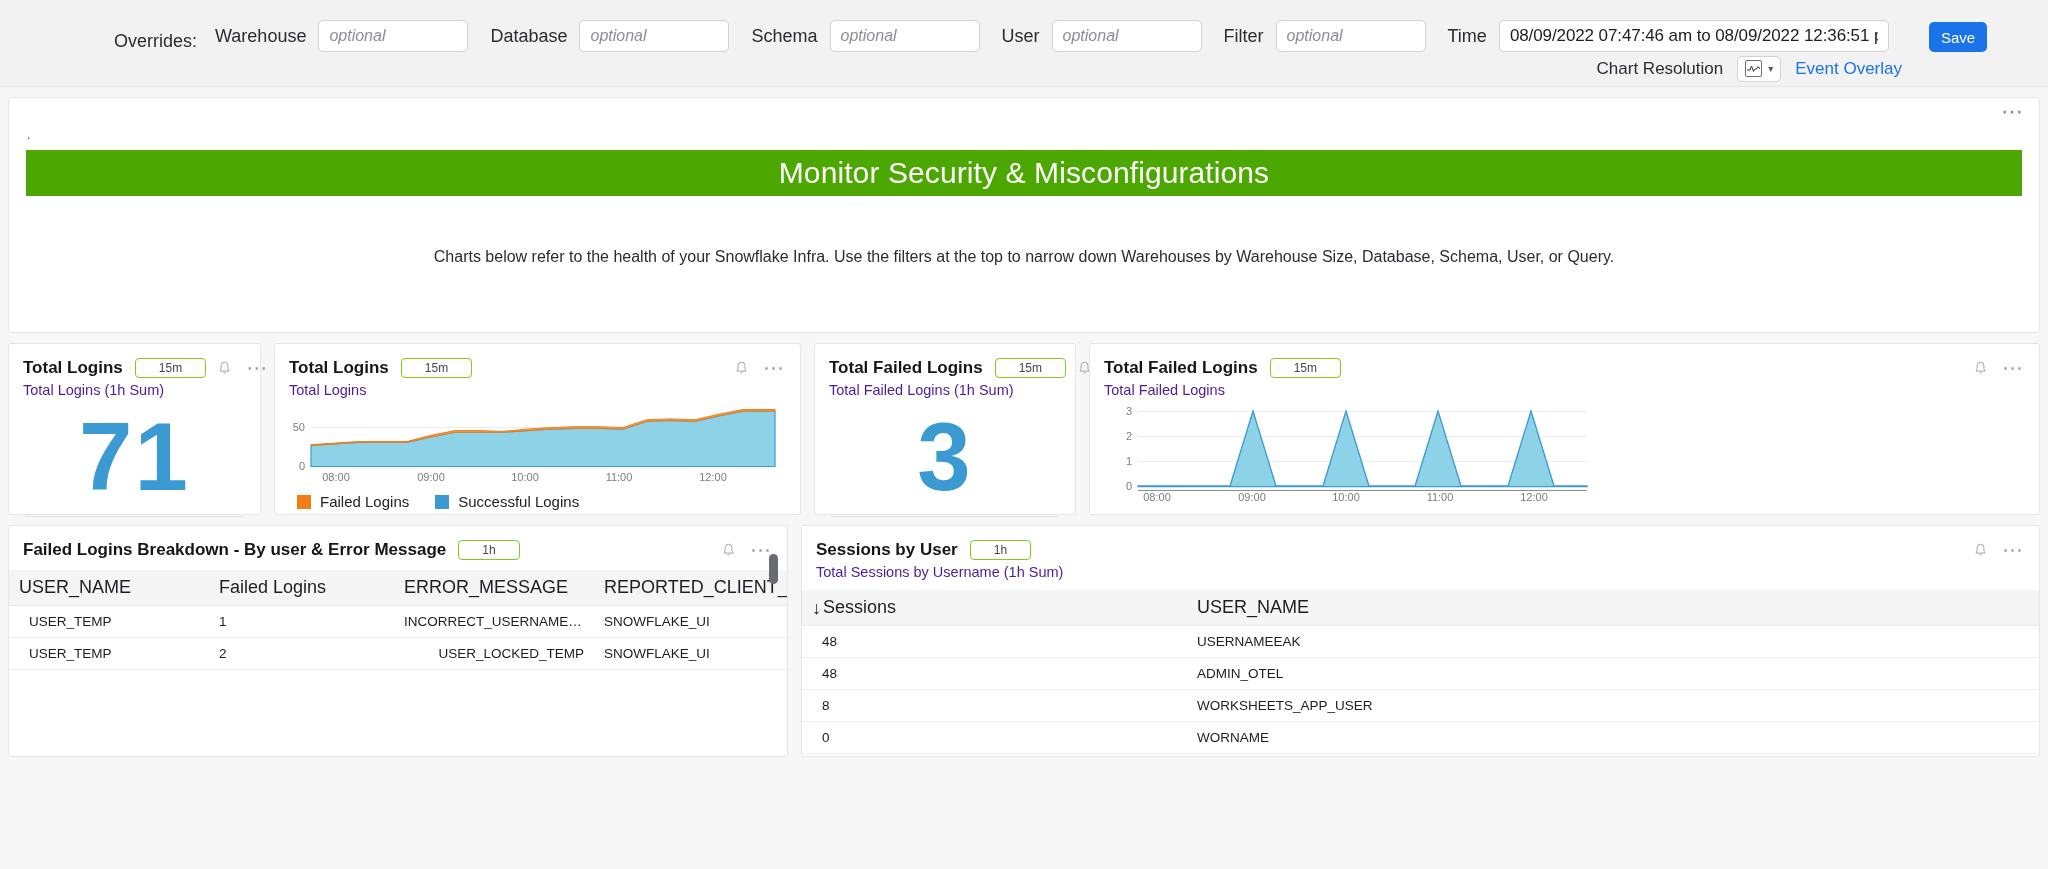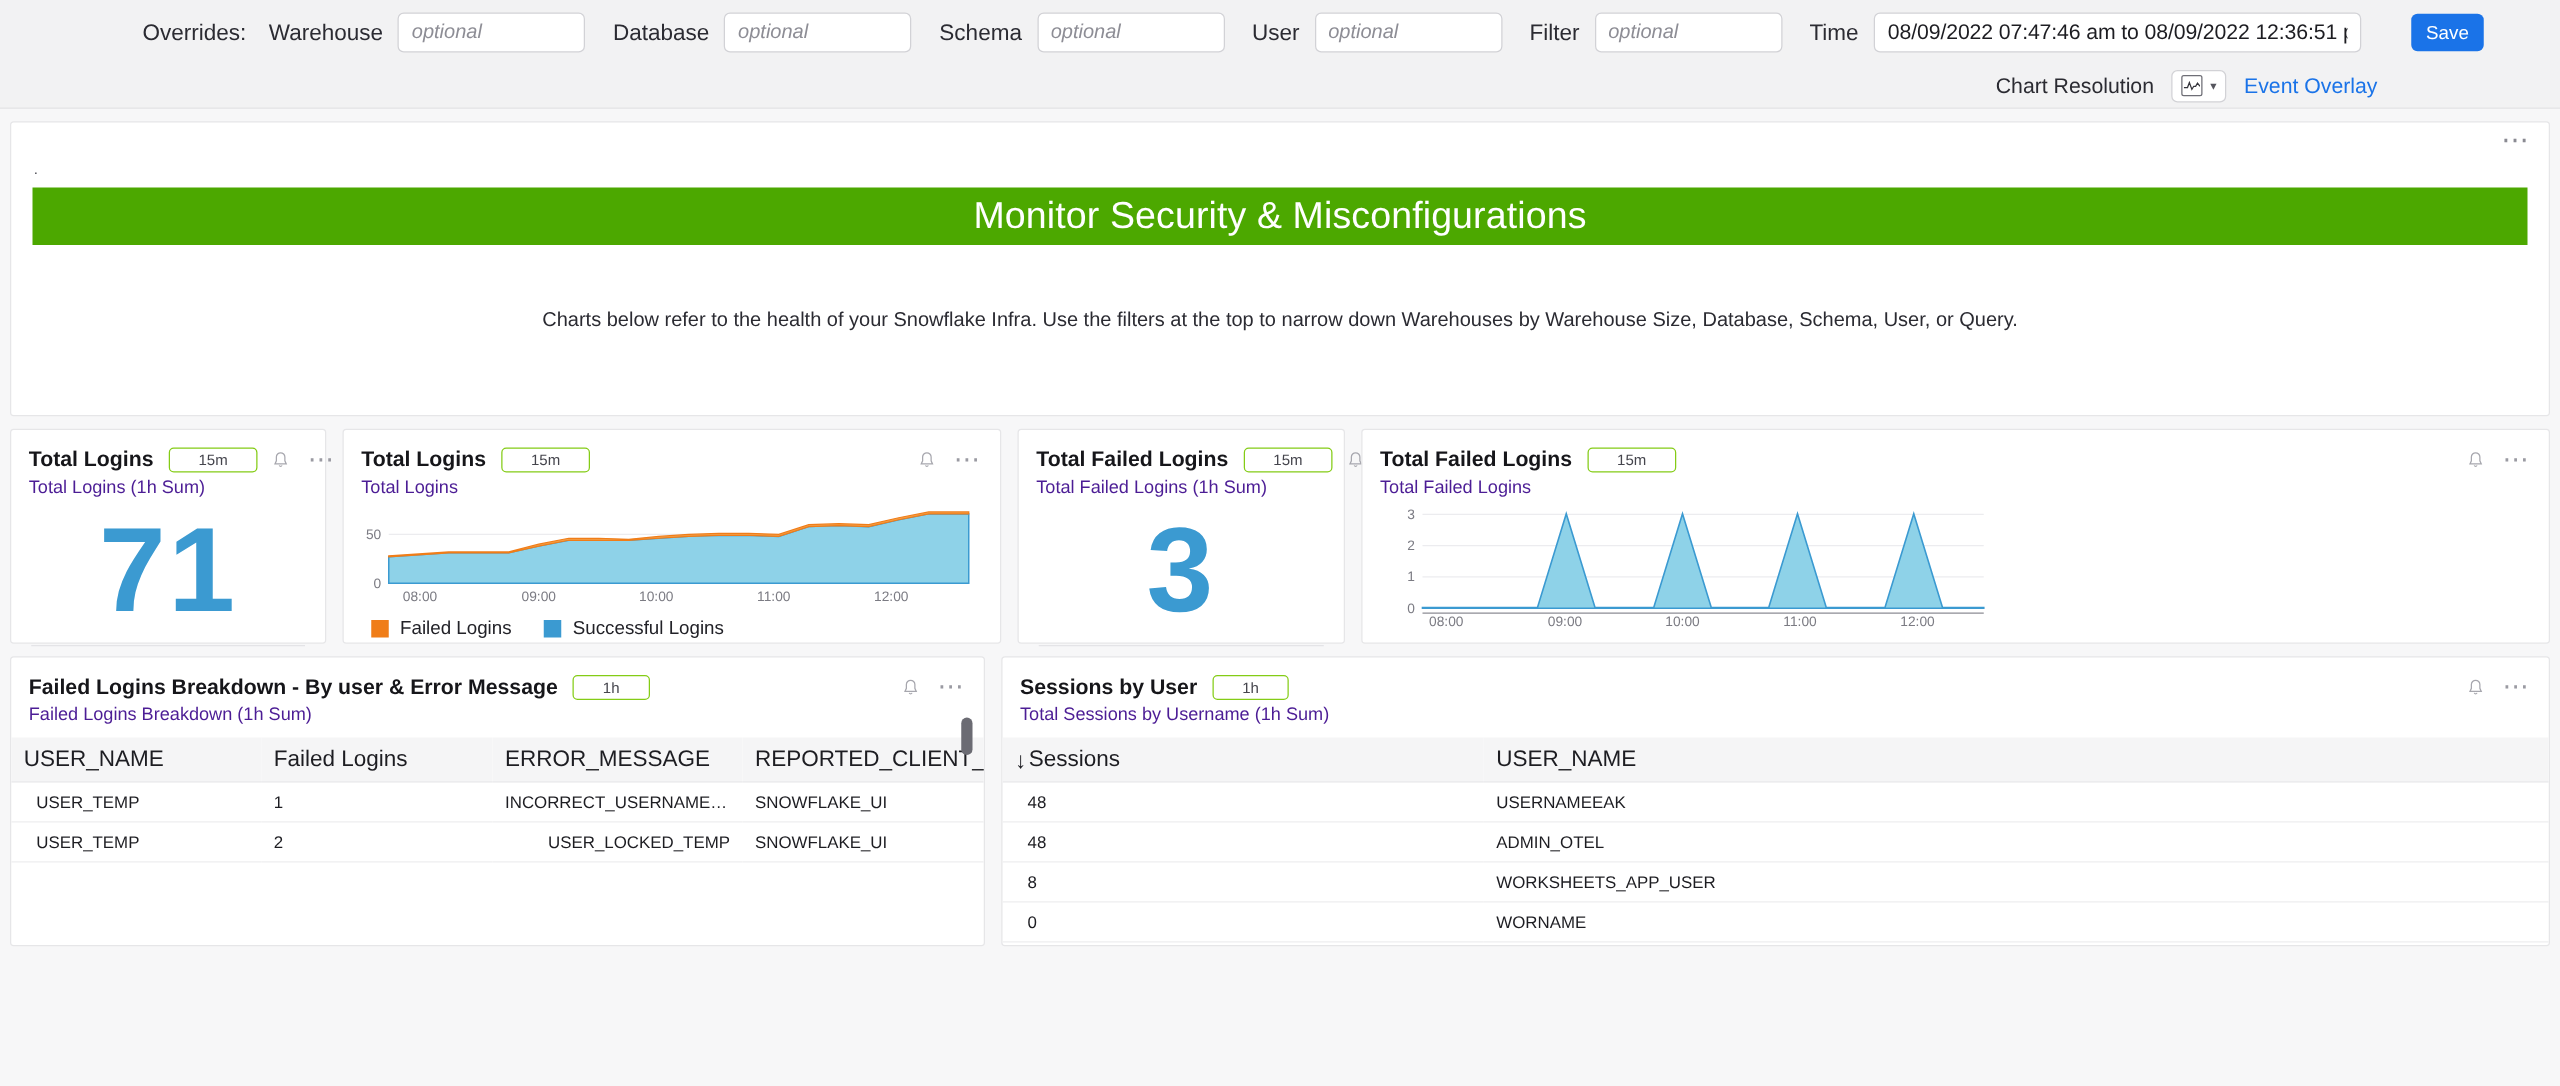--- a/index.html
+++ b/index.html
@@ -13,21 +13,21 @@
   .page { width: 2048px; height: 869px; position: relative; overflow: hidden; background:#f7f7f8; }
 
   
   .toolbar {
     position: relative;
     height: 87px;
     background: #f2f2f3;
     border-bottom: 1px solid #e3e3e5;
   }
   .tb-row1 {
-    display: flex; align-items: center;
+    display: flex; align-items: flex-end;
     height: 52px;
     padding: 0 14px 0 0;
     gap: 0;
   }
   .ov-label {
     font-size: 18px; color: #2b2b32; margin-left: 114px; margin-right: 18px;
     white-space: nowrap;
   }
   .fld { display:flex; align-items:center; gap:12px; margin-right: 22px; }
   .fld-label { font-size: 18px; color: #2b2b32; white-space: nowrap; }
@@ -365,21 +365,20 @@
           <span class="w-icons">
             <span class="bell">
               <svg width="13" height="15" viewBox="0 0 13 15">
                   <path d="M6.5 1.2a3.4 3.4 0 0 0-3.4 3.4v3.1L2 10.1h9L9.9 7.7V4.6A3.4 3.4 0 0 0 6.5 1.2z" fill="none" stroke="#a7a7ae" stroke-width="1"></path>
                   <path d="M5.4 11.3a1.2 1.2 0 0 0 2.2 0" fill="none" stroke="#a7a7ae" stroke-width="1"></path>
                 </svg>
             </span>
             <span class="dots3">⋯</span>
           </span>
         </div>
-        <div class="w-sub">Failed Logins Breakdown (1h Sum)</div>
       </div>
 
       <div style="margin-top:10px;position:relative">
         <table class="tbl">
           <thead>
             <tr>
               <th style="width:200px">USER_NAME</th>
               <th style="width:185px">Failed Logins</th>
               <th style="width:200px">ERROR_MESSAGE</th>
               <th>REPORTED_CLIENT_TYPE</th>

